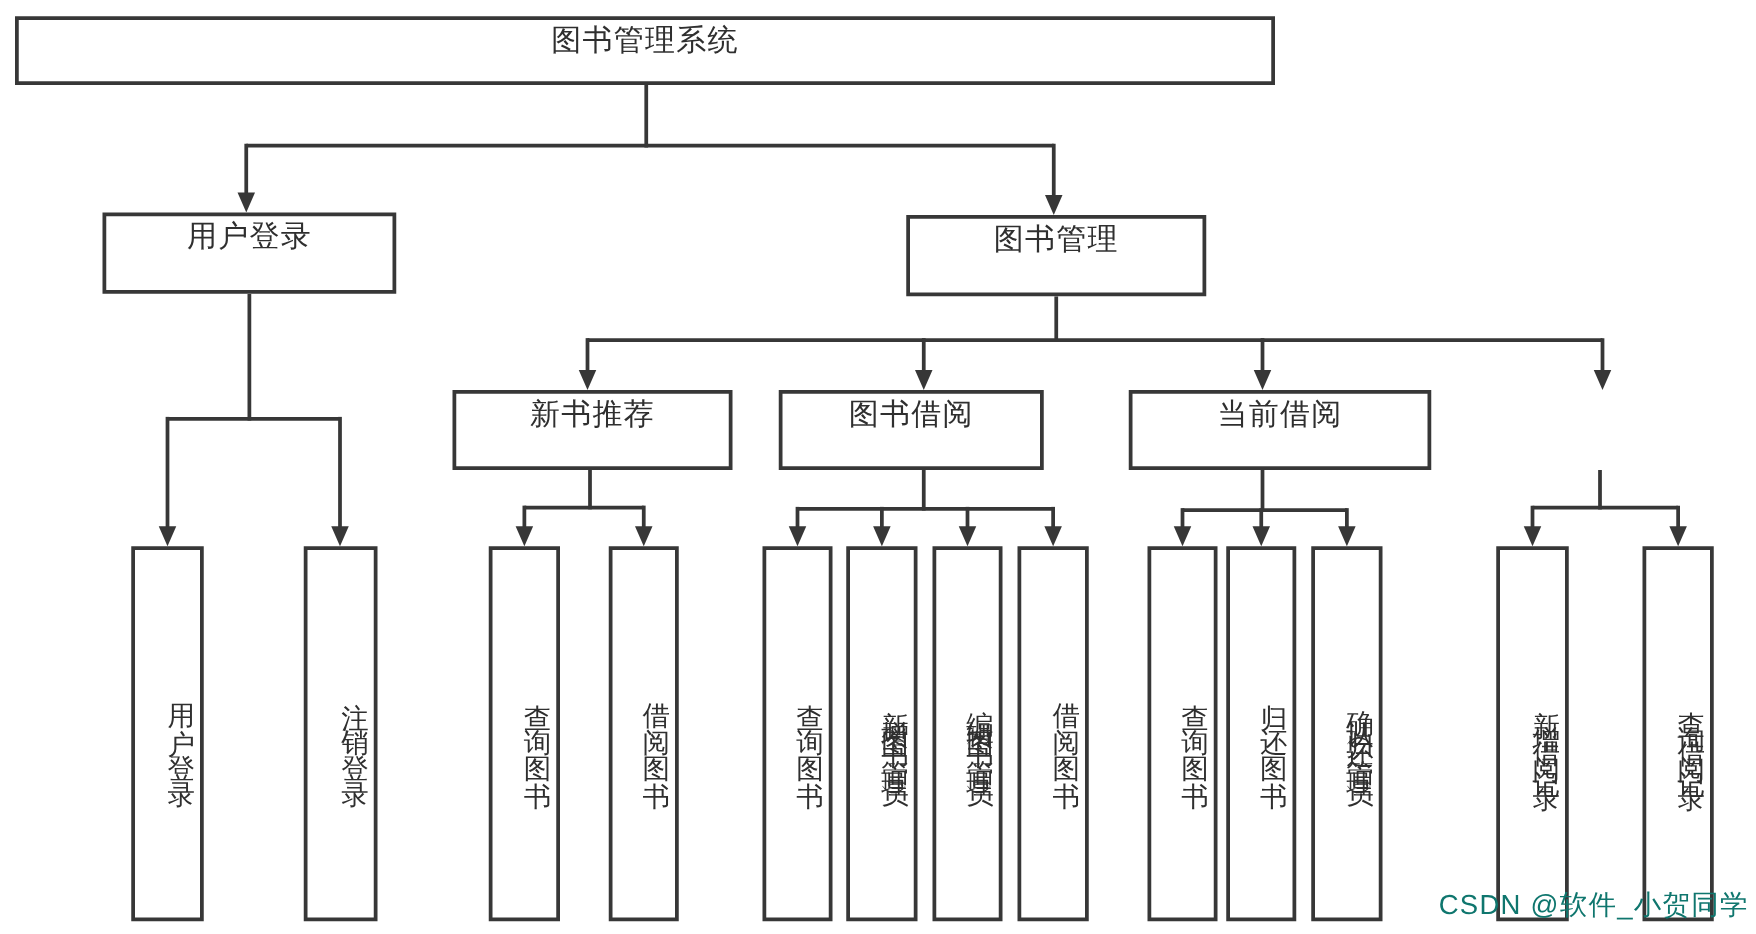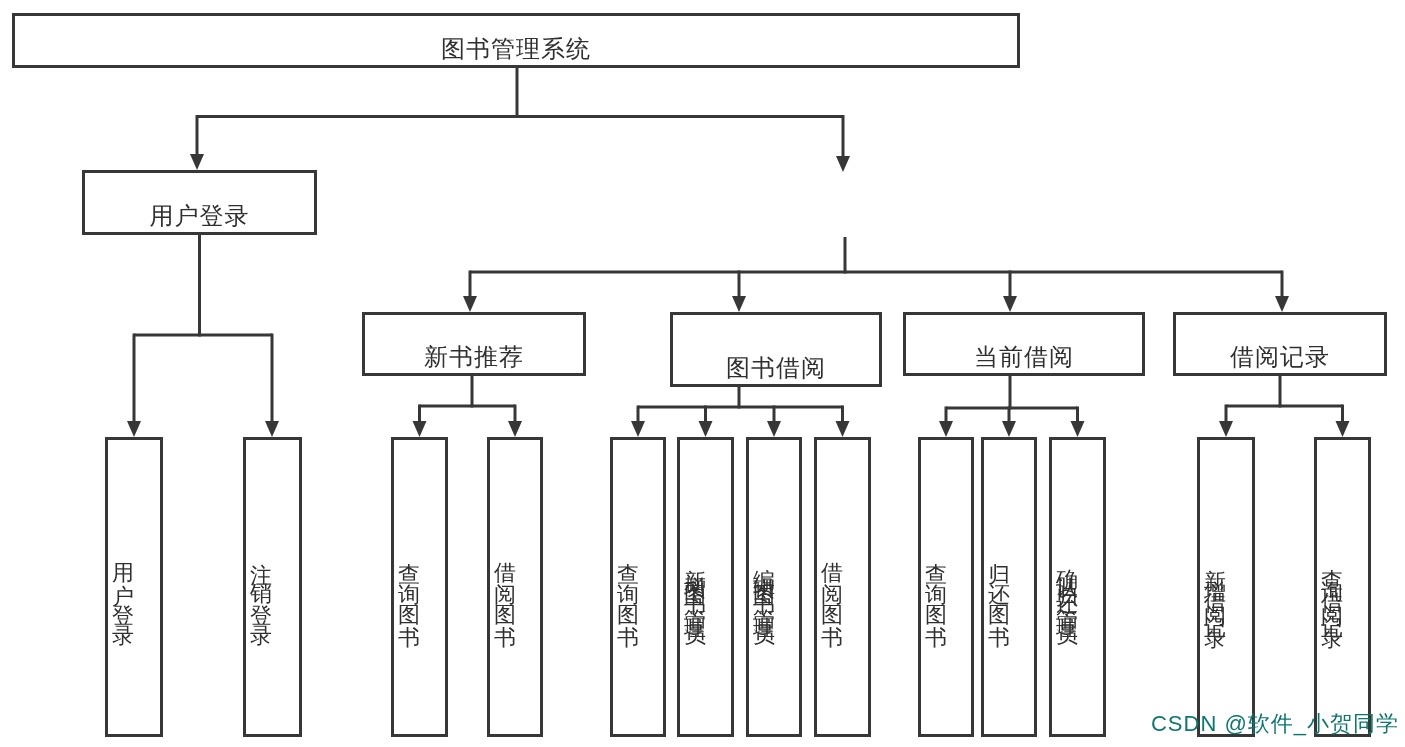--- a/index.html
+++ b/index.html
@@ -23,21 +23,21 @@
     height: 747px;
     z-index: 0;
   }
   .box {
     position: absolute;
     box-sizing: border-box;
     border: 3px solid #373737;
     background: #ffffff;
     color: #2f2f2f;
     display: flex;
-    align-items: flex-end;
+    align-items: flex-start;
     justify-content: center;
     z-index: 1;
   }
   .hbox {
     font-size: 24px;
     letter-spacing: 1px;
     white-space: nowrap;
   }
   .vbox {
     writing-mode: vertical-rl;
@@ -130,33 +130,33 @@
     </g>
   </svg>
 
   <div class="box hbox" style="left:12px; top:13px; width:1008px; height:55px;">
     <span>图书管理系统</span>
   </div>
 
   <div class="box hbox" style="left:82px; top:170px; width:235px; height:65px;">
     <span>用户登录</span>
   </div>
+  <div class="box hbox" style="left:725px; top:172px; width:240px; height:65px;">
+    <span>图书管理</span>
+  </div>
 
   <div class="box hbox" style="left:362px; top:312px; width:224px; height:64px;">
     <span>新书推荐</span>
   </div>
-  <div class="box hbox" style="left:670px; top:312px; width:212px; height:75px;">
+  <div class="box hbox" style="left:623px; top:312px; width:212px; height:64px;">
     <span>图书借阅</span>
   </div>
   <div class="box hbox" style="left:903px; top:312px; width:242px; height:64px;">
     <span>当前借阅</span>
   </div>
-  <div class="box hbox" style="left:1173px; top:312px; width:214px; height:64px;">
-    <span>借阅记录</span>
-  </div>
 
   <div class="box vbox sp-wide" style="left:105px; top:437px; width:58px; height:300px;">
     <span>用户登录</span>
   </div>
   <div class="box vbox sp-wide" style="left:243px; top:437px; width:59px; height:300px;">
     <span>注销登录</span>
   </div>
 
   <div class="box vbox sp-wide" style="left:391px; top:437px; width:57px; height:300px;">
     <span>查询图书</span>

